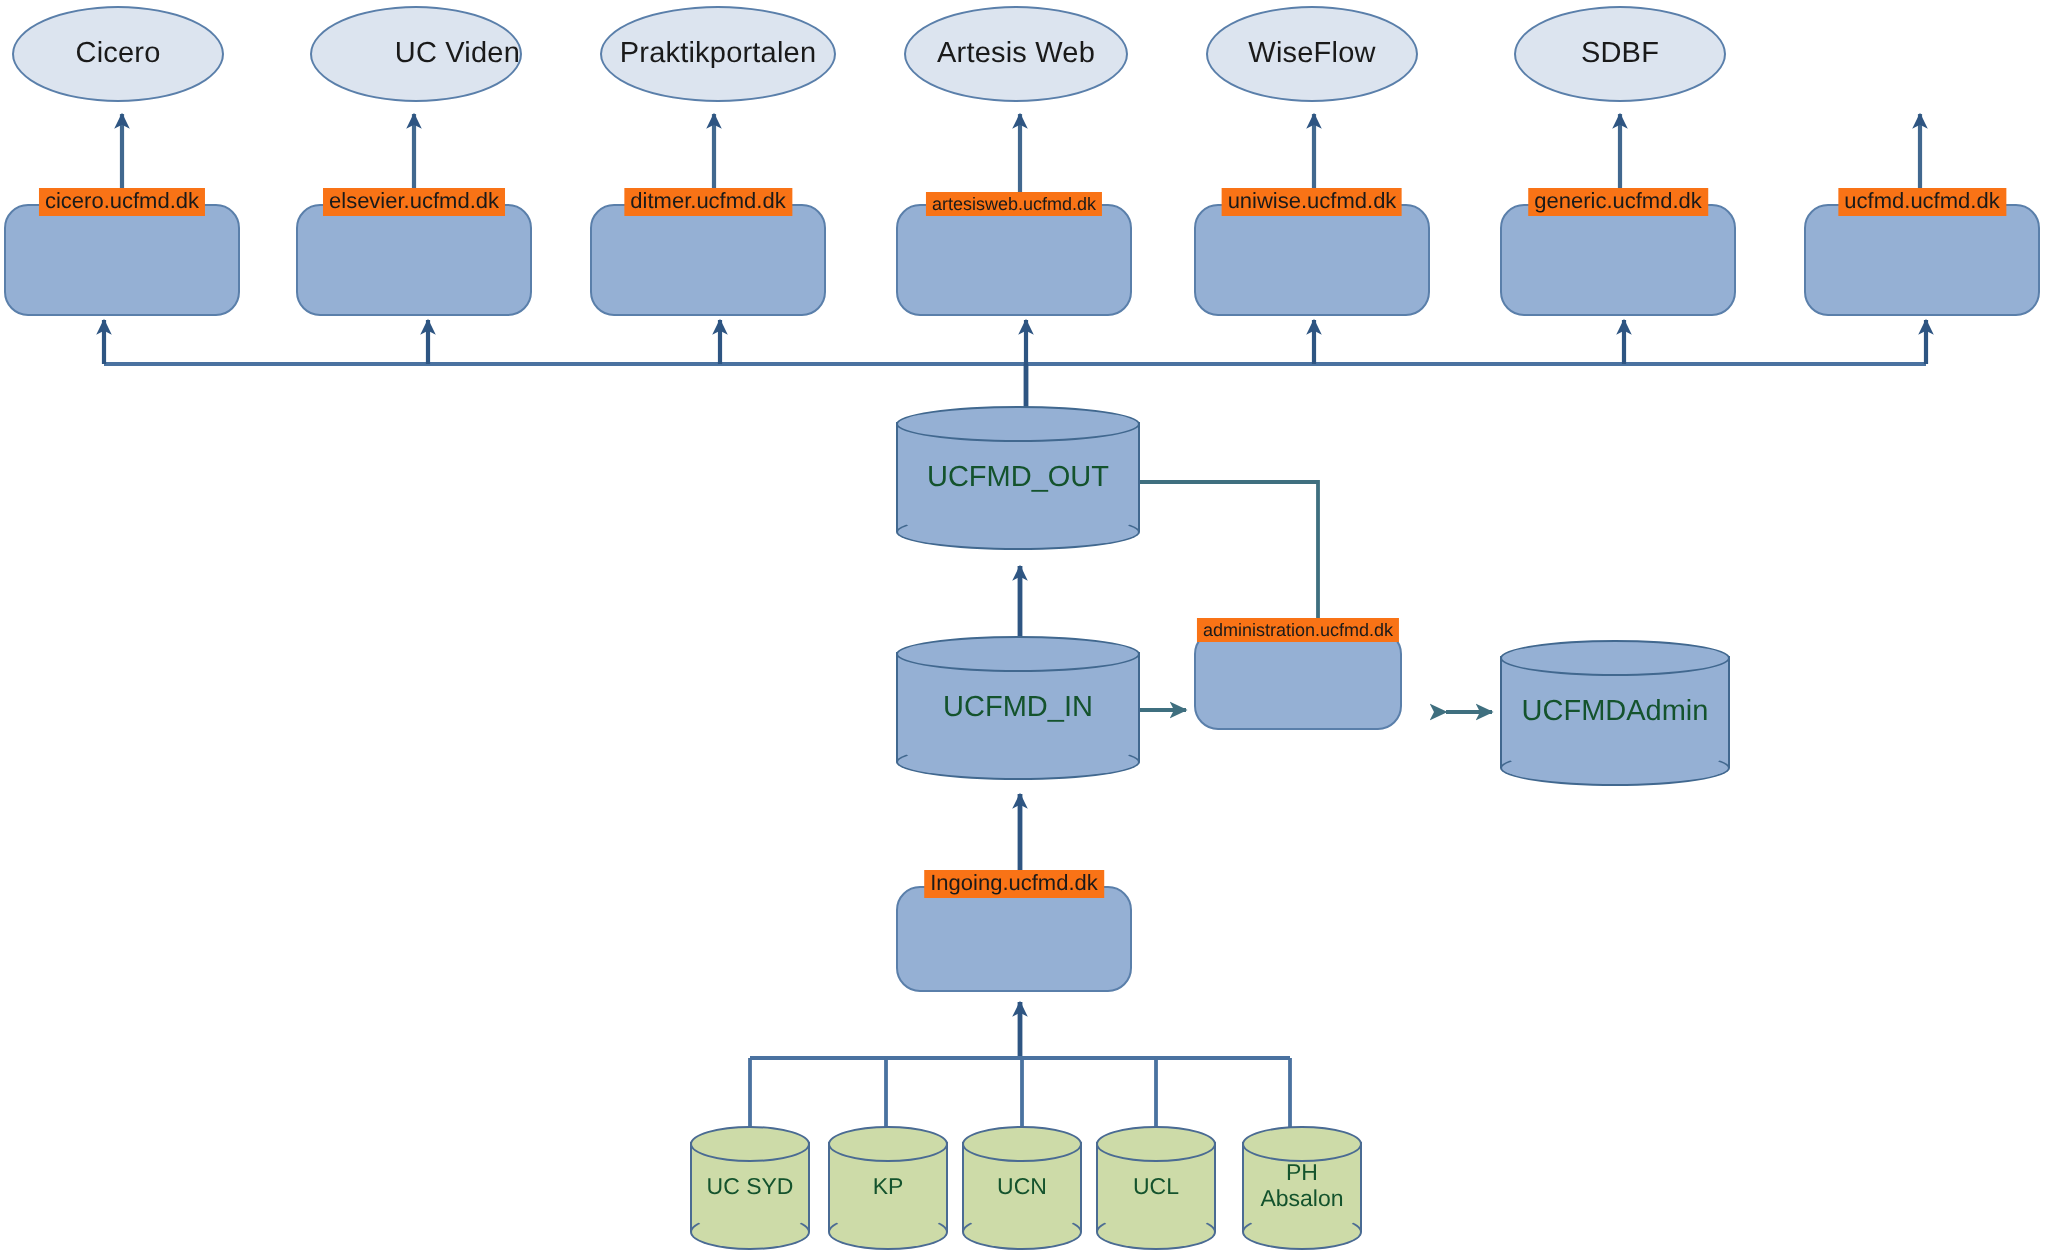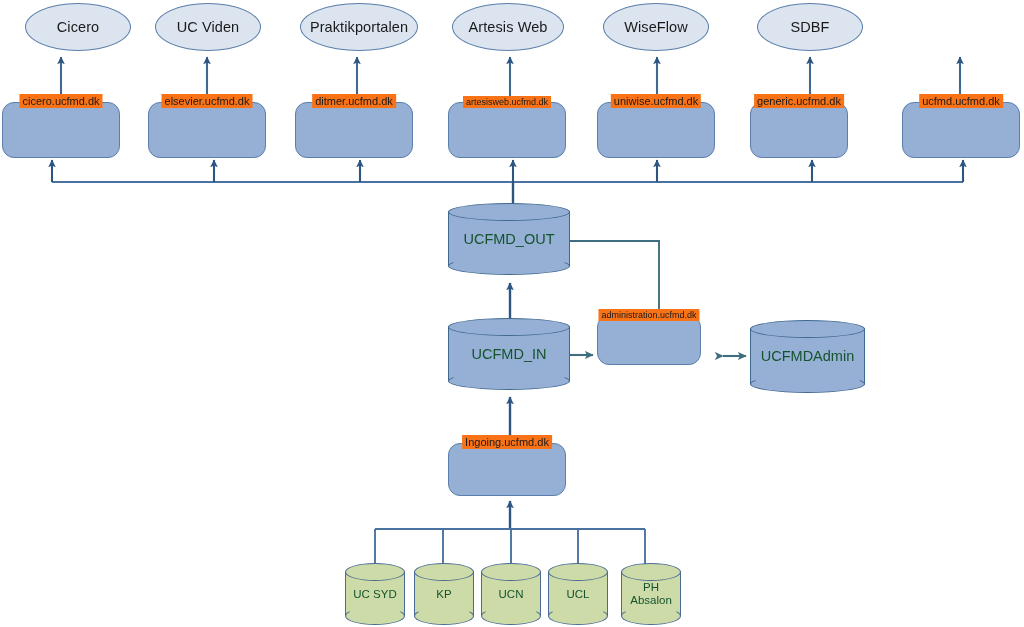--- a/index.html
+++ b/index.html
@@ -181,24 +181,24 @@
     <g stroke="#4a72a0" stroke-width="1.9" fill="none">
       <line x1="375" y1="529" x2="645" y2="529"></line>
       <line x1="375" y1="529" x2="375" y2="572"></line>
       <line x1="443" y1="529" x2="443" y2="572"></line>
       <line x1="511" y1="529" x2="511" y2="572"></line>
       <line x1="578" y1="529" x2="578" y2="572"></line>
       <line x1="645" y1="529" x2="645" y2="572"></line>
     </g>
   </svg>
 
-  <div class="node ellipse-node" style="left:25px;top:3px;width:106px;height:48px;">
+  <div class="node ellipse-node" style="left:6px;top:3px;width:106px;height:48px;">
     <span>Cicero</span>
   </div>
-  <div class="node ellipse-node" style="left:155px;top:3px;width:106px;height:48px;">
+  <div class="node ellipse-node" style="left:155px;top:3px;width:106px;height:48px;justify-content:flex-end;">
     <span>UC Viden</span>
   </div>
   <div class="node ellipse-node" style="left:300px;top:3px;width:118px;height:48px;">
     <span>Praktikportalen</span>
   </div>
   <div class="node ellipse-node" style="left:452px;top:3px;width:112px;height:48px;align-items:center;">
     <span>Artesis Web</span>
   </div>
   <div class="node ellipse-node" style="left:603px;top:3px;width:106px;height:48px;">
     <span>WiseFlow</span>
@@ -215,21 +215,21 @@
   </div>
   <div class="node rrect-node" style="left:295px;top:102px;width:118px;height:56px;">
     <span class="rrect-label">ditmer.ucfmd.dk</span>
   </div>
   <div class="node rrect-node" style="left:448px;top:102px;width:118px;height:56px;">
     <span class="rrect-label small">artesisweb.ucfmd.dk</span>
   </div>
   <div class="node rrect-node" style="left:597px;top:102px;width:118px;height:56px;">
     <span class="rrect-label">uniwise.ucfmd.dk</span>
   </div>
-  <div class="node rrect-node" style="left:750px;top:102px;width:98px;height:56px;padding-left:48px;">
+  <div class="node rrect-node" style="left:750px;top:102px;width:118px;height:56px;padding-left:48px;">
     <span class="rrect-label">generic.ucfmd.dk</span>
   </div>
   <div class="node rrect-node" style="left:902px;top:102px;width:118px;height:56px;">
     <span class="rrect-label">ucfmd.ucfmd.dk</span>
   </div>
 
   <div class="cyl" style="left:448px;top:203px;width:122px;height:72px;">
     <div class="cyl-body"></div>
     <div class="cyl-bottom"></div>
     <div class="cyl-top"></div>

